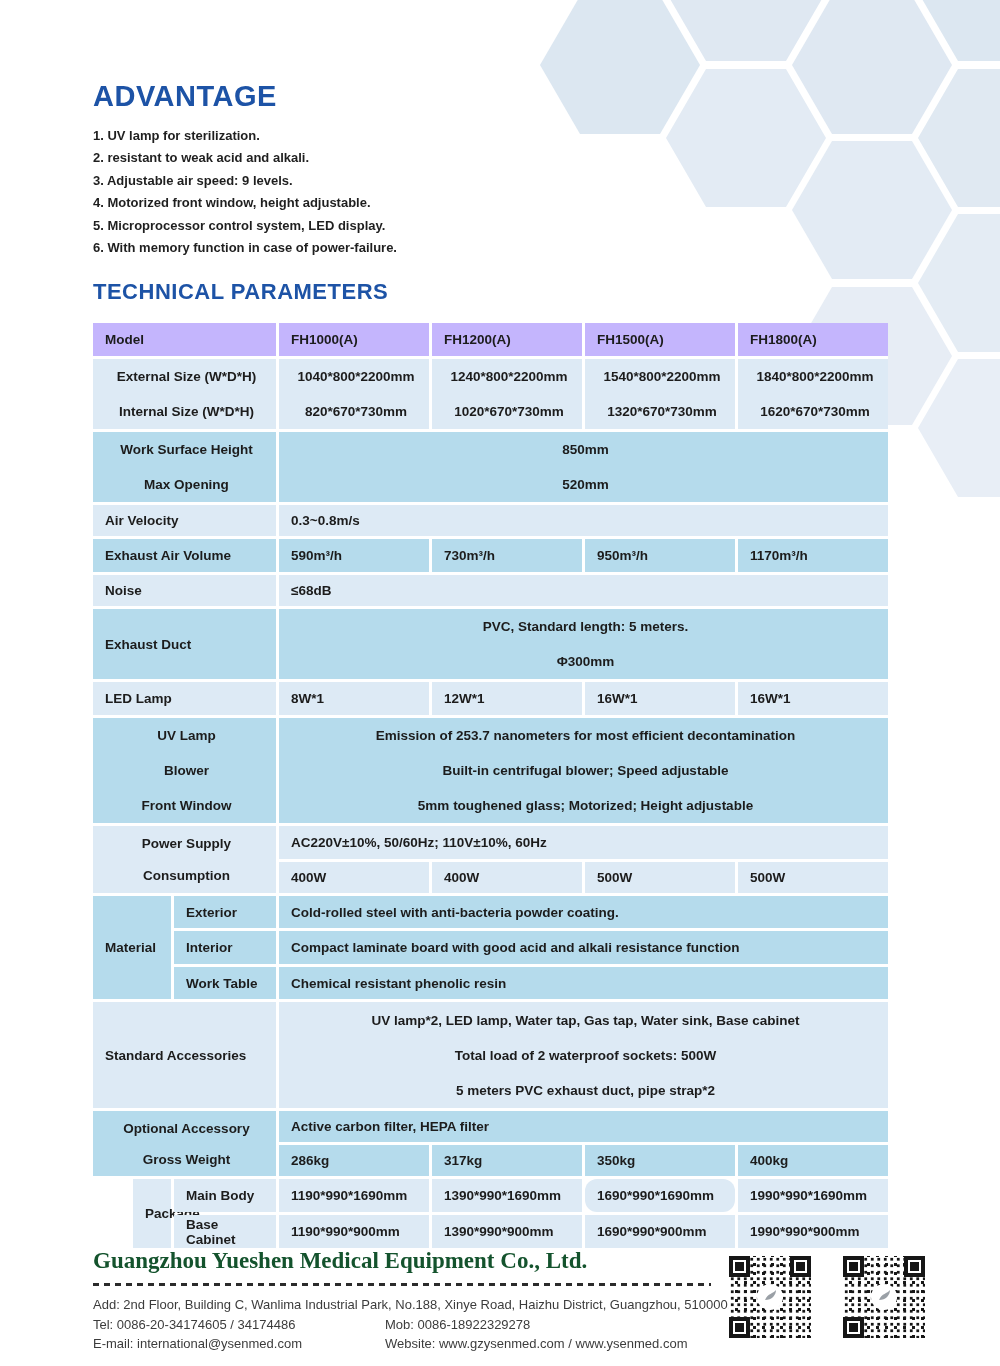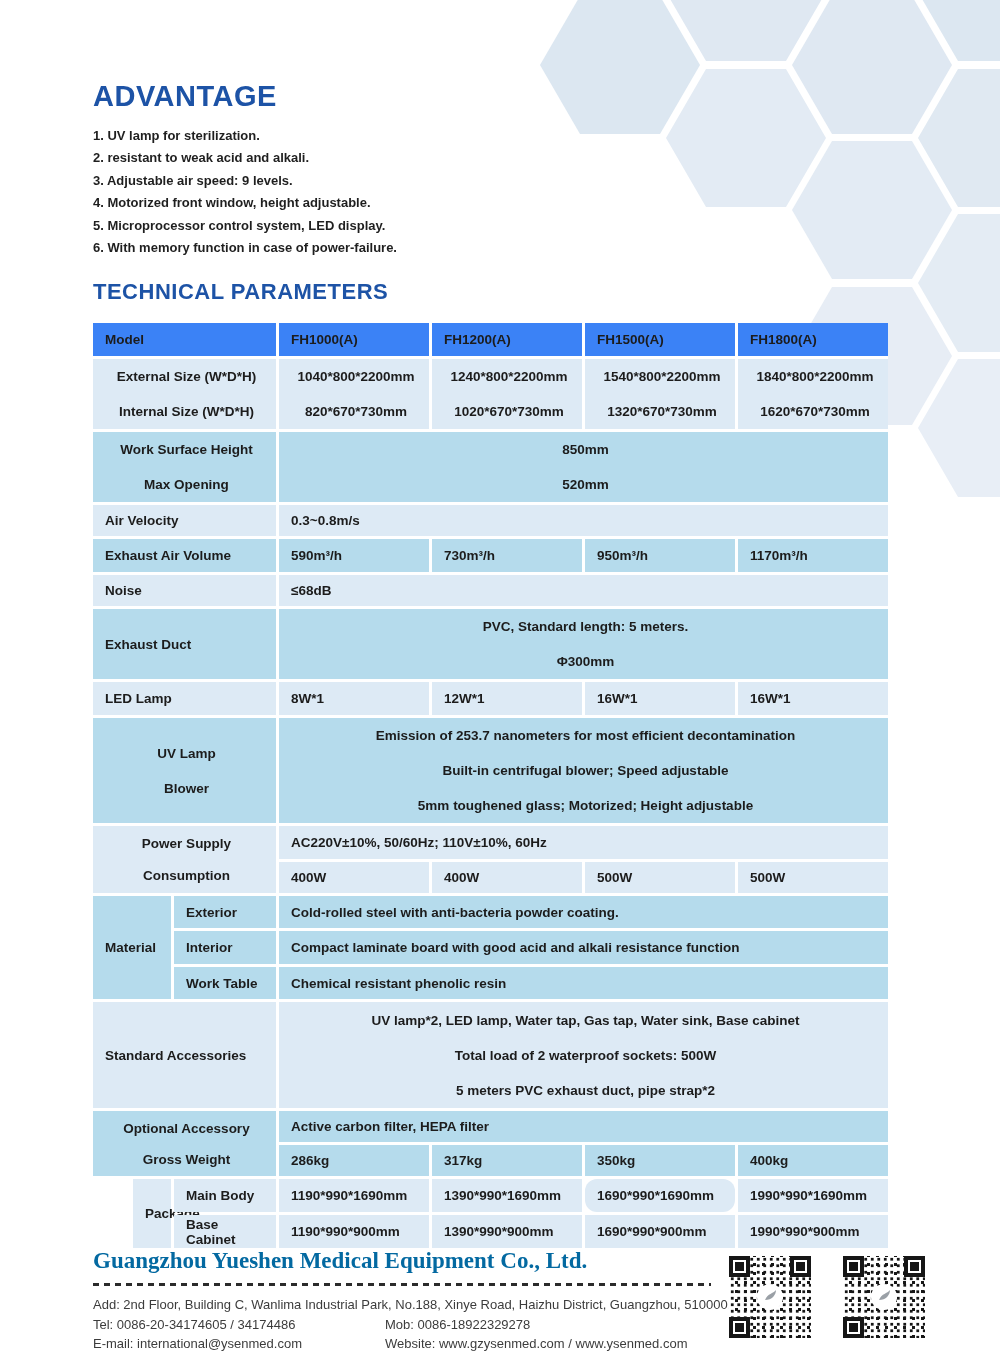--- a/index.html
+++ b/index.html
@@ -17,32 +17,32 @@
   .g5{grid-template-columns:183px 150px 150px 150px 150px;}
   .g2{grid-template-columns:183px 609px;}
   .gm{grid-template-columns:78px 102px 609px;}
   .gp{grid-template-columns:78px 102px 150px 150px 150px 150px;}
   .r33{grid-auto-rows:33px;} .r31{grid-auto-rows:31px;} .r70{grid-auto-rows:70px;} .r106{grid-auto-rows:106px;}
   .g-power{grid-template-rows:33px 31px;} .g-mat{grid-template-rows:32px 33px 32px;}
   .g-opt{grid-template-rows:31px 31px;} .g-pack{grid-template-rows:33px 33px;}
   .cell{background:#ddeaf5;display:flex;align-items:center;padding:0 8px 0 12px;
         font-size:13.5px;font-weight:600;color:#1c1c1c;}
   .med .cell{background:#b5dbec;}
-  .hdr .cell{background:#3b82f6;}
+  .hdr .cell{background:#c4b5fd;}
   .ml{flex-direction:column;align-items:center;justify-content:center;padding:0;}
   .line{height:35px;display:flex;align-items:center;padding:0 8px 0 12px;}
   .line32{height:32px;display:flex;align-items:center;padding:0 8px 0 12px;}
   .line31{height:31px;display:flex;align-items:center;padding:0 8px 0 12px;}
   .g-power .lab{grid-row:1/3;} .g-power .span4{grid-column:2/6;}
   .g-mat .lab{grid-row:1/4;grid-column:1;}
   .g-opt .lab{grid-row:1/3;} .g-opt .span4{grid-column:2/6;}
   .g-pack .lab{grid-row:1/3;grid-column:1;margin-left:40px;}
   
   .footer{position:absolute;left:93px;top:1247px;width:840px;color:#3c3c3c;}
-  .company{font-family:"Liberation Serif",serif;font-weight:700;font-size:23px;color:#0369a1;line-height:28px;}
+  .company{font-family:"Liberation Serif",serif;font-weight:700;font-size:23px;color:#14532d;line-height:28px;}
   .dashline{width:618px;height:3px;margin:8px 0 9px 0;
     background:repeating-linear-gradient(90deg,#2b2b2b 0 6px,transparent 6px 11px);}
   .finfo{font-size:13px;line-height:19.5px;}
   .frow{display:flex;}
   .fcol1{width:292px;}
   
   .qr{position:absolute;width:82px;height:82px;background-color:#fff;
       background-image:radial-gradient(#161616 32%,transparent 34%),radial-gradient(#161616 28%,transparent 30%);
       background-size:6.5px 6.5px,9px 9px;background-position:0 0,3px 4px;}
   .fi{position:absolute;width:21px;height:21px;border:4px solid #161616;background:#fff;box-sizing:border-box;}
@@ -161,20 +161,21 @@
         <div class="cell">8W*1</div>
         <div class="cell">12W*1</div>
         <div class="cell">16W*1</div>
         <div class="cell">16W*1</div>
       </div>
 
       <div class="grp g2 med" style="grid-auto-rows:105px;">
         <div class="cell ml">
           <div class="line">UV Lamp</div>
           <div class="line">Blower</div>
+          <div class="line">Front Window</div>
         </div>
         <div class="cell ml">
           <div class="line">Emission of 253.7 nanometers for most efficient decontamination</div>
           <div class="line">Built-in centrifugal blower; Speed adjustable</div>
           <div class="line">5mm toughened glass; Motorized; Height adjustable</div>
         </div>
       </div>
 
       <div class="grp g5 g-power">
         <div class="cell ml lab">

